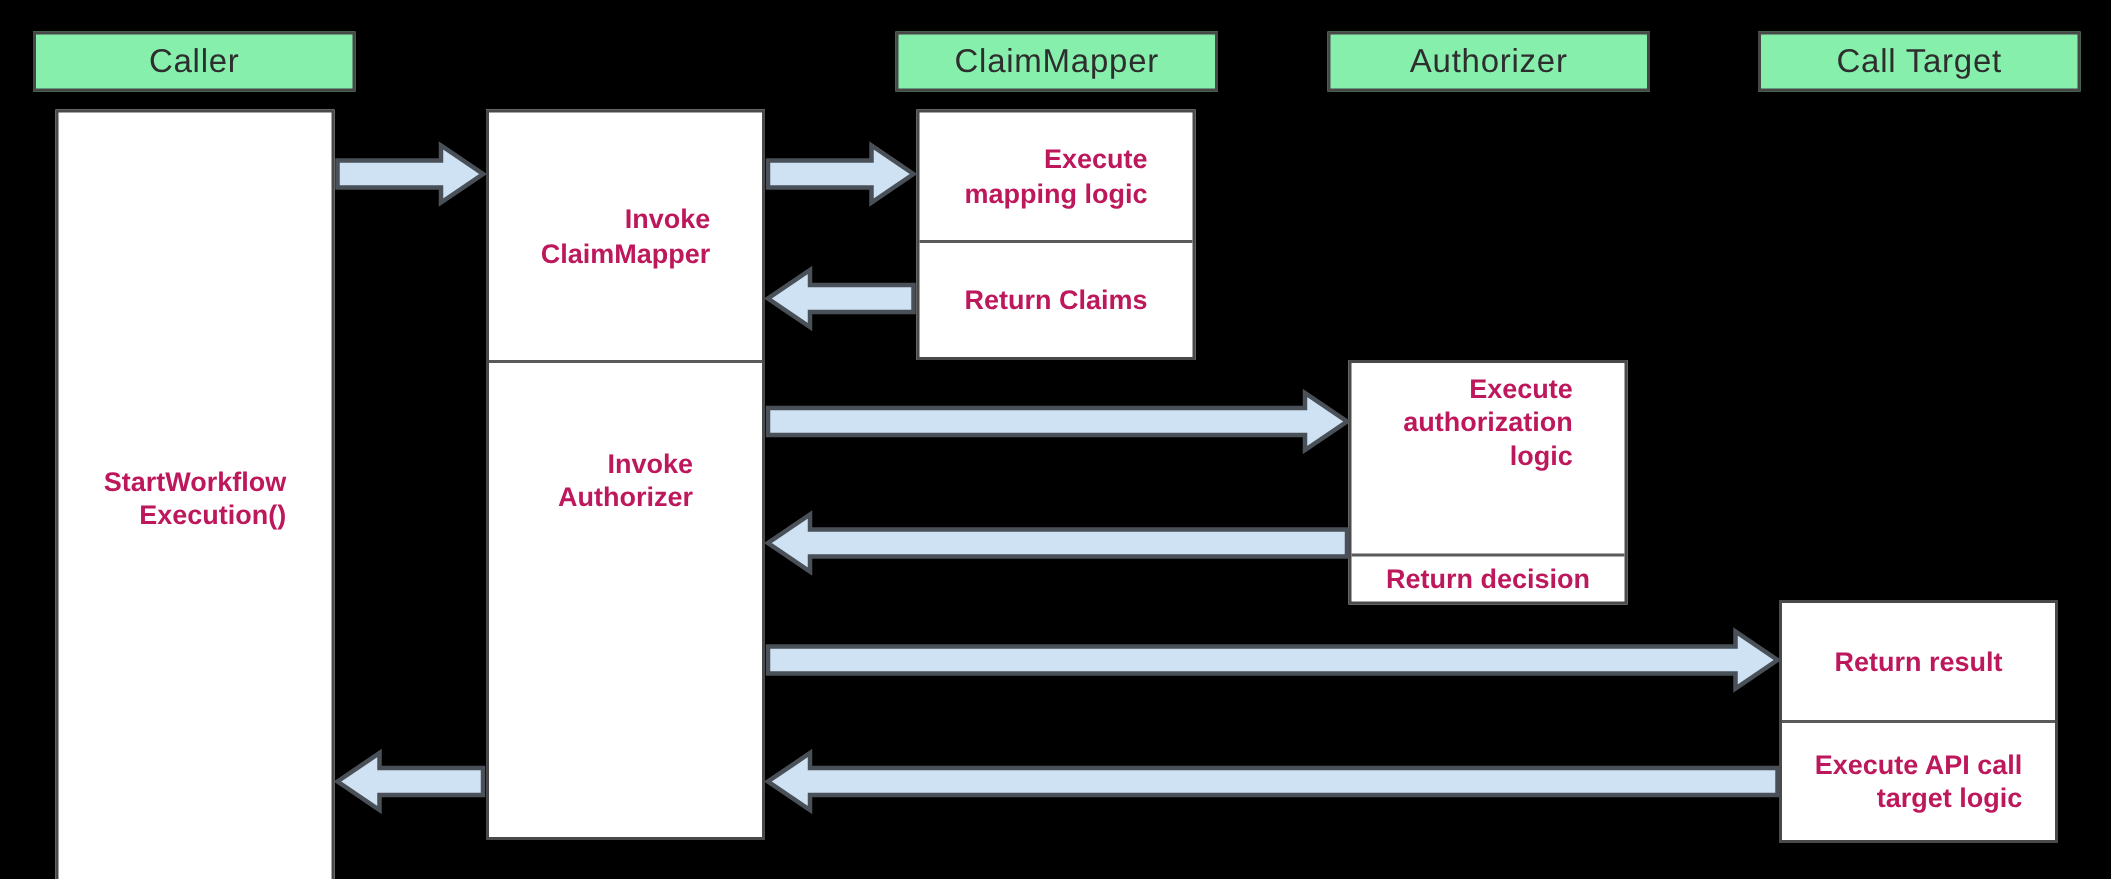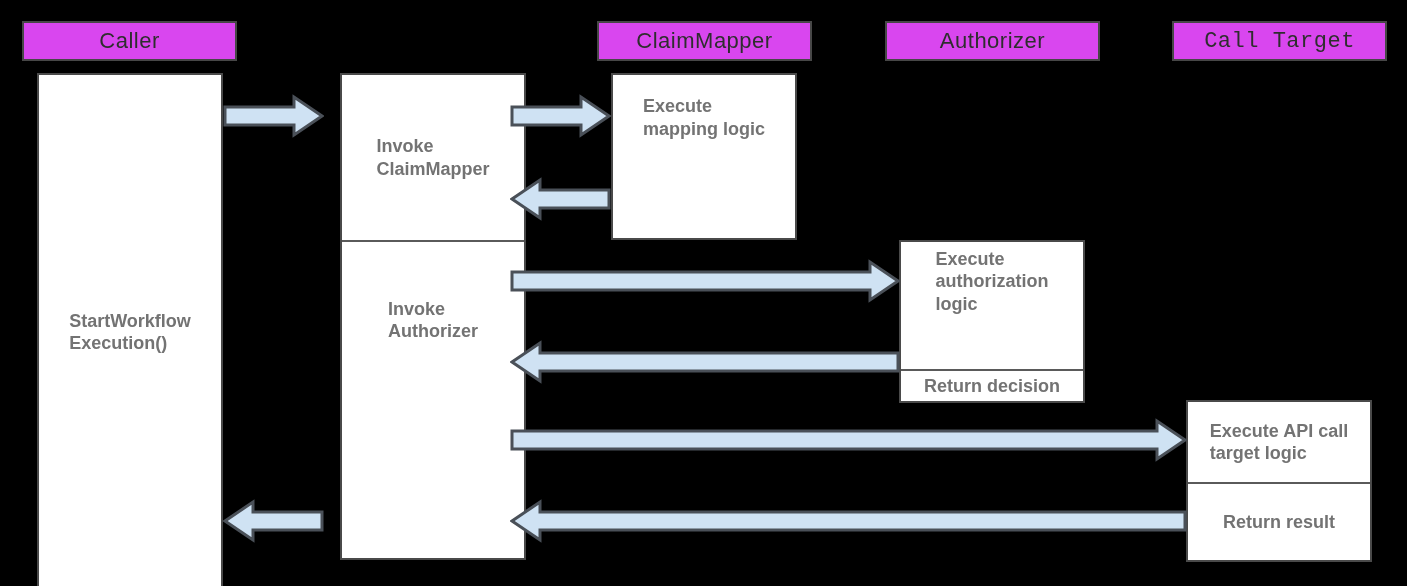--- a/index.html
+++ b/index.html
@@ -15,71 +15,71 @@
     font-family: "Liberation Sans", sans-serif;
     overflow: hidden;
   }
 
   
   .actor-hdr {
     position: absolute;
     top: 21px;
     width: 215px;
     height: 40px;
-    background: #d946ef;
+    background: #86efac;
     border: 2px solid #474747;
     box-sizing: border-box;
     display: flex;
     align-items: center;
     justify-content: center;
   }
   .actor-hdr .lbl {
     font-size: 22px;
     font-weight: 400;
     color: #2e2e2e;
     letter-spacing: 0.5px;
     white-space: pre-line;
     text-align: center;
   }
   .hdr-caller      { left: 22px; }
   .hdr-frontend    { left: 310px; }
   .hdr-claimmapper { left: 597px; }
   .hdr-authorizer  { left: 885px; }
-  .hdr-calltarget  { left: 1172px; font-family: Liberation Mono, monospace; }
+  .hdr-calltarget  { left: 1172px; }
 
   
   .act-box {
     position: absolute;
     width: 186px;
     background: #ffffff;
     border: 2px solid #4a4a4a;
     box-sizing: border-box;
     display: flex;
     flex-direction: column;
   }
   .box-caller      { left: 37px;   top: 73px;  height: 518px; }
-  .box-frontend    { left: 324px;  top: 73px;  height: 487px; margin-left: 16px; }
+  .box-frontend    { left: 324px;  top: 73px;  height: 487px; }
   .box-claimmapper { left: 611px;  top: 73px;  height: 167px; }
   .box-authorizer  { left: 899px;  top: 240px; height: 163px; }
   .box-calltarget  { left: 1186px; top: 400px; height: 162px; }
 
   .cell {
     box-sizing: border-box;
     display: flex;
     align-items: center;
     justify-content: center;
     padding: 4px 8px;
   }
   .cell + .cell { border-top: 2px solid #5a5a5a; }
   .cell .lbl {
     font-size: 18px;
     font-weight: 700;
-    color: #737373;
+    color: #be185d;
     line-height: 1.25;
-    text-align: left;
+    text-align: right;
     white-space: pre-line;
   }
 
   
   .fe-seg1 { height: 165px; }
   .fe-seg2 { height: 158px; }
   .fe-seg3 { flex: 1; }
   
   .cm-seg1 { height: 85px; }
   .cm-seg2 { flex: 1; }
@@ -149,41 +149,44 @@
       <span class="lbl">Invoke
 Authorizer</span>
     </div>
   </div>
 
   <div class="act-box box-claimmapper">
     <div class="cell cm-seg1">
       <span class="lbl">Execute
 mapping logic</span>
     </div>
+    <div class="cell cm-seg2">
+      <span class="lbl">Return Claims</span>
+    </div>
   </div>
 
   <div class="act-box box-authorizer">
     <div class="cell az-seg1">
       <span class="lbl">Execute
 authorization
 logic</span>
     </div>
     <div class="cell az-seg2">
       <span class="lbl">Return decision</span>
     </div>
   </div>
 
   <div class="act-box box-calltarget">
+    <div class="cell ct-seg2">
+      <span class="lbl">Return result</span>
+    </div>
     <div class="cell ct-seg1">
       <span class="lbl">Execute API call
 target logic</span>
     </div>
-    <div class="cell ct-seg2">
-      <span class="lbl">Return result</span>
-    </div>
   </div>
 
   <svg class="arrow a1" viewBox="0 0 101 44" preserveAspectRatio="none">
     <polygon points="2,13 71,13 71,3 99,22 71,41 71,31 2,31"></polygon>
   </svg>
   <svg class="arrow a2" viewBox="0 0 101 44" preserveAspectRatio="none">
     <polygon points="2,13 71,13 71,3 99,22 71,41 71,31 2,31"></polygon>
   </svg>
   <svg class="arrow a3 left" viewBox="0 0 101 44" preserveAspectRatio="none">
     <polygon points="2,13 71,13 71,3 99,22 71,41 71,31 2,31"></polygon>

